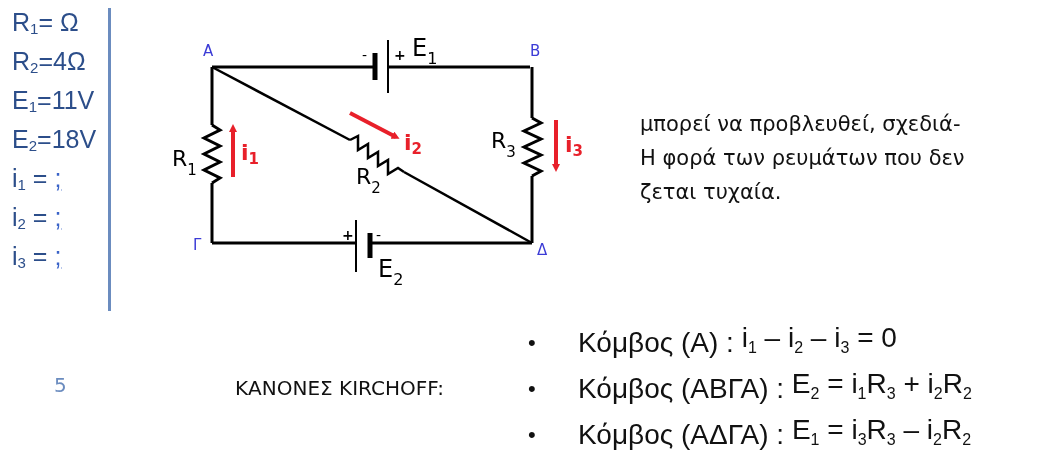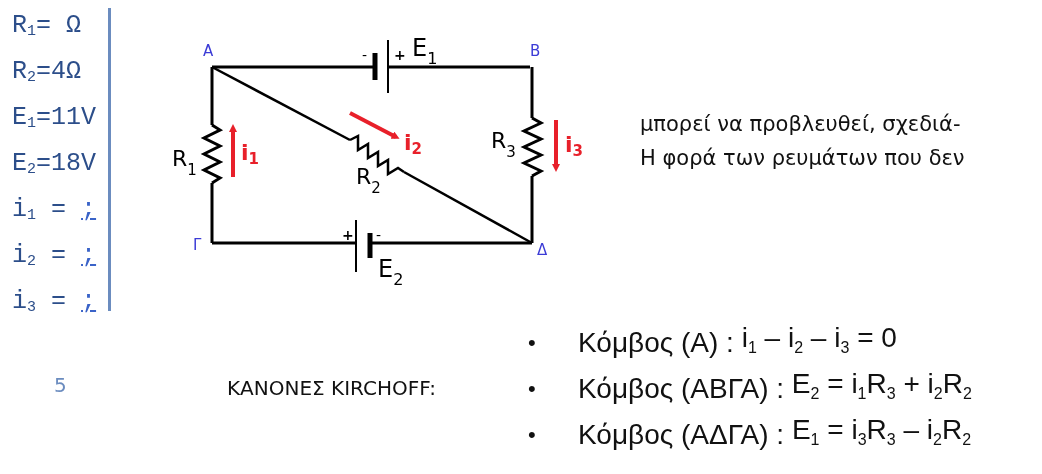--- a/index.html
+++ b/index.html
@@ -1,25 +1,25 @@
 <!DOCTYPE html>
 <html><head>
 <meta charset="utf-8">
 <style>
   html, body { margin:0; padding:0; background:#ffffff; }
   body { width:1042px; height:474px; position:relative; overflow:hidden; font-family:"DejaVu Sans", sans-serif; }
-  .given { position:absolute; left:12px; top:6px; color:#2c4e8a; font-family:Liberation Mono, monospace; font-size:25px; line-height:40px; }
+  .given { position:absolute; left:12px; top:6px; color:#2c4e8a; font-family:Liberation Sans, sans-serif; font-size:25px; line-height:32px; }
   .given div { white-space:nowrap; }
   .given sub { font-size:15px; vertical-align:-3px; }
   .given .q { text-decoration:underline; text-decoration-color:#3a63c8; color:#3a63c8; }
   .vbar { position:absolute; left:108px; top:8px; width:3px; height:303px; background:#6b8cbf; }
   svg.circuit { position:absolute; left:0; top:0; }
   .note { position:absolute; left:640px; top:107px; font-size:21px; line-height:34px; color:#111; font-family:"DejaVu Sans", sans-serif; }
   .pagenum { position:absolute; left:54px; top:373px; font-size:20px; color:#6b8cbf; font-family:"DejaVu Sans", sans-serif; }
-  .kir-title { position:absolute; left:227px; top:376px; font-size:20px; color:#111; font-family:"DejaVu Sans", sans-serif; }
+  .kir-title { position:absolute; left:235px; top:376px; font-size:20px; color:#111; font-family:"DejaVu Sans", sans-serif; }
   .eqs { position:absolute; left:528px; top:320px; font-family:"Liberation Sans", sans-serif; font-size:28px; color:#111; }
   .eq { height:46px; line-height:46px; white-space:nowrap; display:flex; align-items:center; }
   .bullet { width:50px; font-size:22px; }
   .eq sub { font-size:16px; vertical-align:-6px; }
 </style>
 </head>
 <body>
 
 <div class="given">
   <div><span>R</span><sub>1</sub><span>=  Ω</span></div>
@@ -91,20 +91,21 @@
   <g fill="#e8202a" font-weight="bold">
     <text x="241" y="160" font-size="22"><tspan>i</tspan><tspan font-size="15" dy="4">1</tspan></text>
     <text x="404" y="150" font-size="22"><tspan>i</tspan><tspan font-size="15" dy="4">2</tspan></text>
     <text x="565" y="152" font-size="22"><tspan>i</tspan><tspan font-size="15" dy="4">3</tspan></text>
   </g>
 </svg>
 
 <div class="note">
   <div>μπορεί να προβλευθεί, σχεδιά-</div>
   <div>Η φορά των ρευμάτων που δεν</div>
+  <div>ζεται τυχαία.</div>
 </div>
 
 <div class="pagenum">5</div>
 <div class="kir-title">ΚΑΝΟΝΕΣ KIRCHOFF:</div>
 
 <div class="eqs">
   <div class="eq">
     <span class="bullet">•</span>
     <span style="white-space:pre">Κόμβος (Α) : </span>
     <span class="expr"><span style="white-space: pre;">i</span><sub>1</sub><span style="white-space: pre;"> – </span><span style="white-space: pre;">i</span><sub>2</sub><span style="white-space: pre;"> – </span><span style="white-space: pre;">i</span><sub>3</sub><span style="white-space: pre;"> = 0</span></span>

